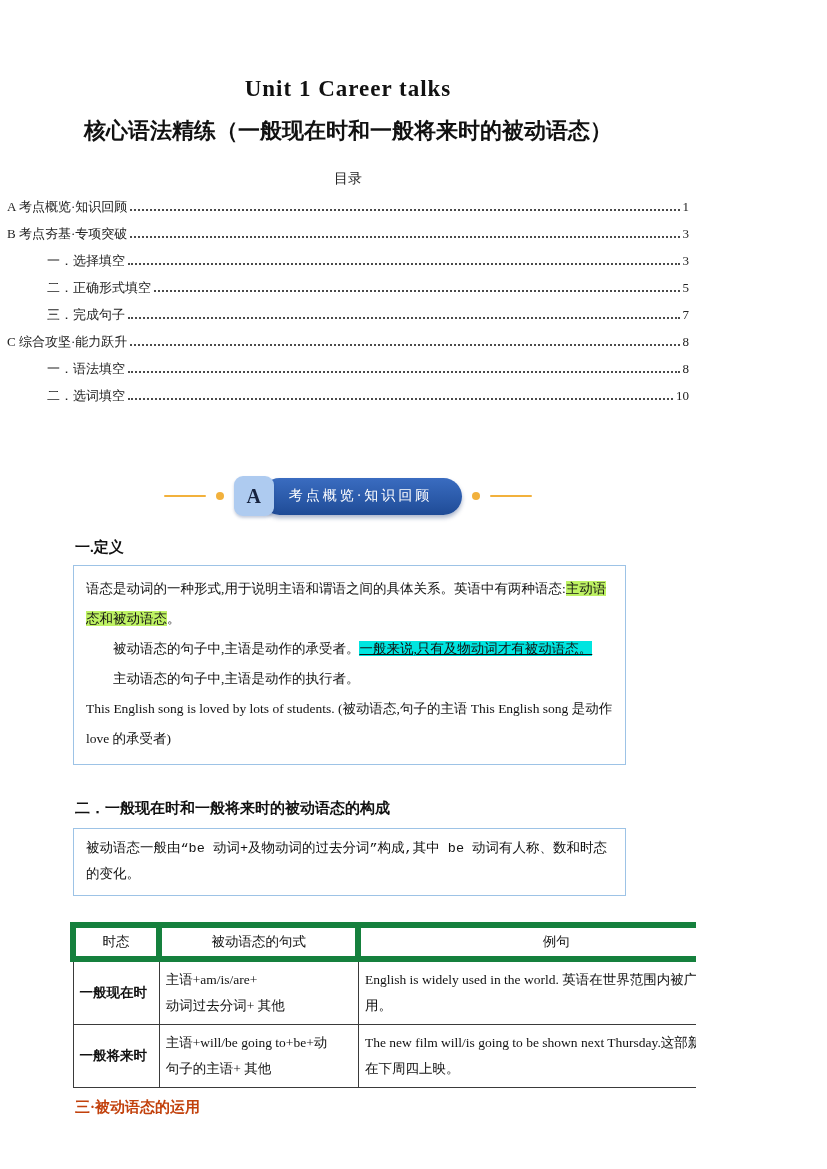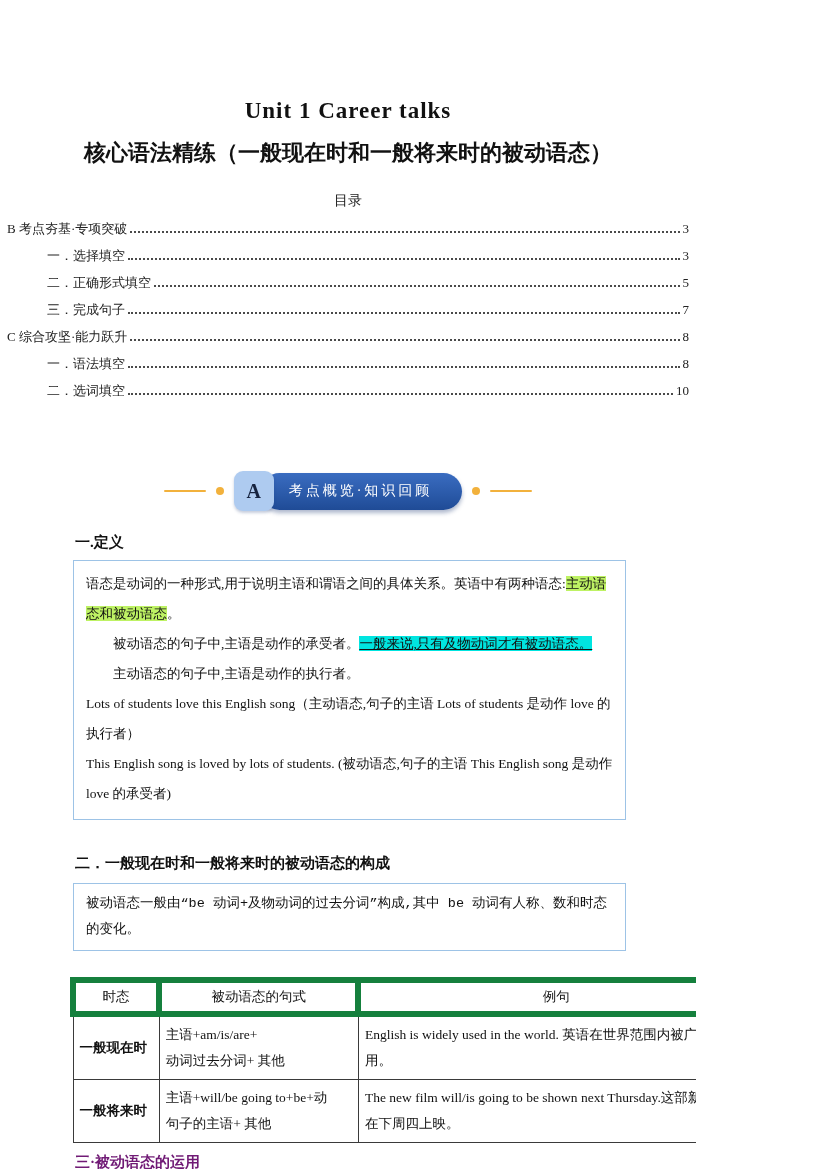--- a/index.html
+++ b/index.html
@@ -1,17 +1,17 @@
 <!DOCTYPE html>
 <html><head>
 <meta charset="utf-8">
 <style>
   html,body{margin:0;padding:0;background:#ffffff;}
   body{width:827px;font-family:"Liberation Serif","DejaVu Serif",serif;color:#1a1a1a;}
-  .page{width:696px;height:1169px;position:relative;background:#fff;box-sizing:border-box;padding-top:98px;overflow:hidden;}
+  .page{width:696px;height:1169px;position:relative;background:#fff;box-sizing:border-box;padding-top:76px;overflow:hidden;}
 
   .title-en{text-align:center;font-size:23px;font-weight:bold;letter-spacing:1px;color:#111;}
   .title-zh{text-align:center;font-size:22px;font-weight:bold;margin-top:14px;color:#111;}
 
   .toc{width:682px;margin:24px auto 0;}
   .toc-heading{text-align:center;font-size:14px;color:#222;margin-bottom:10px;}
   .toc-item{display:flex;align-items:baseline;font-size:13px;color:#222;height:27px;cursor:pointer;}
   .toc-item .label{white-space:nowrap;}
   .toc-item.indent .label{padding-left:40px;}
   .toc-leader{flex:1;border-bottom:2px dotted #4a4a4a;margin:0 3px 4px 3px;}
@@ -39,33 +39,38 @@
   .note-box{border:1px solid #9dc3e6;margin:10px 70px 0 73px;padding:7px 12px;
     font-size:13.5px;line-height:26px;color:#111;font-family:Liberation Mono, monospace;}
 
   table.gram{border-collapse:collapse;margin:26px 70px 0 70px;width:687px;font-size:13.5px;color:#111;}
   table.gram th{border:6px solid #15803d;font-weight:normal;text-align:center;padding:4px 4px;height:20px;}
   table.gram td{border:1px solid #3a3a3a;padding:5px 6px;vertical-align:middle;line-height:26px;}
   td.tense{width:76px;padding-left:3px;font-weight:bold;}
   td.pattern{width:192px;}
   td.example{width:398px;}
 
-  .usage-heading{font-size:15px;font-weight:bold;color:#701a75;margin:10px 72px 0 75px;}
+  .usage-heading{font-size:15px;font-weight:bold;color:#c2410c;margin:10px 72px 0 75px;}
 </style>
 </head>
 <body>
 
 <div class="page">
 
   <div class="title-en">Unit 1  Career talks</div>
   <div class="title-zh">核心语法精练（一般现在时和一般将来时的被动语态）</div>
 
   <div class="toc">
     <div class="toc-heading">目录</div>
 
+    <div class="toc-item">
+      <span class="label">A 考点概览·知识回顾</span>
+      <span class="toc-leader"></span>
+      <span class="toc-page">1</span>
+    </div>
     <div class="toc-item">
       <span class="label">B 考点夯基·专项突破</span>
       <span class="toc-leader"></span>
       <span class="toc-page">3</span>
     </div>
     <div class="toc-item indent">
       <span class="label">一．选择填空</span>
       <span class="toc-leader"></span>
       <span class="toc-page">3</span>
     </div>
@@ -104,21 +109,20 @@
     <span class="deco-dot"></span>
     <span class="deco-line"></span>
   </div>
 
   <div class="sec-heading">一.定义</div>
 
   <div class="def-box">
     <p><span>语态是动词的一种形式,用于说明主语和谓语之间的具体关系。英语中有两种语态:</span><span class="hl">主动语态和被动语态</span><span>。</span></p>
     <p class="ti"><span>被动语态的句子中,主语是动作的承受者。</span><span class="hl-u">一般来说,只有及物动词才有被动语态。</span></p>
     <p class="ti">主动语态的句子中,主语是动作的执行者。</p>
-    <p>Lots of students love this English  song（主动语态,句子的主语 Lots of students 是动作 love 的执行者）</p>
     <p>This  English  song is loved by lots of students. (被动语态,句子的主语 This English  song 是动作 love 的承受者)</p>
   </div>
 
   <div class="sec-heading" style="margin-top:34px;">二．一般现在时和一般将来时的被动语态的构成</div>
 
   <div class="note-box">被动语态一般由“be 动词+及物动词的过去分词”构成,其中 be 动词有人称、数和时态的变化。</div>
 
   <table class="gram">
     <tbody>
         <tr>

